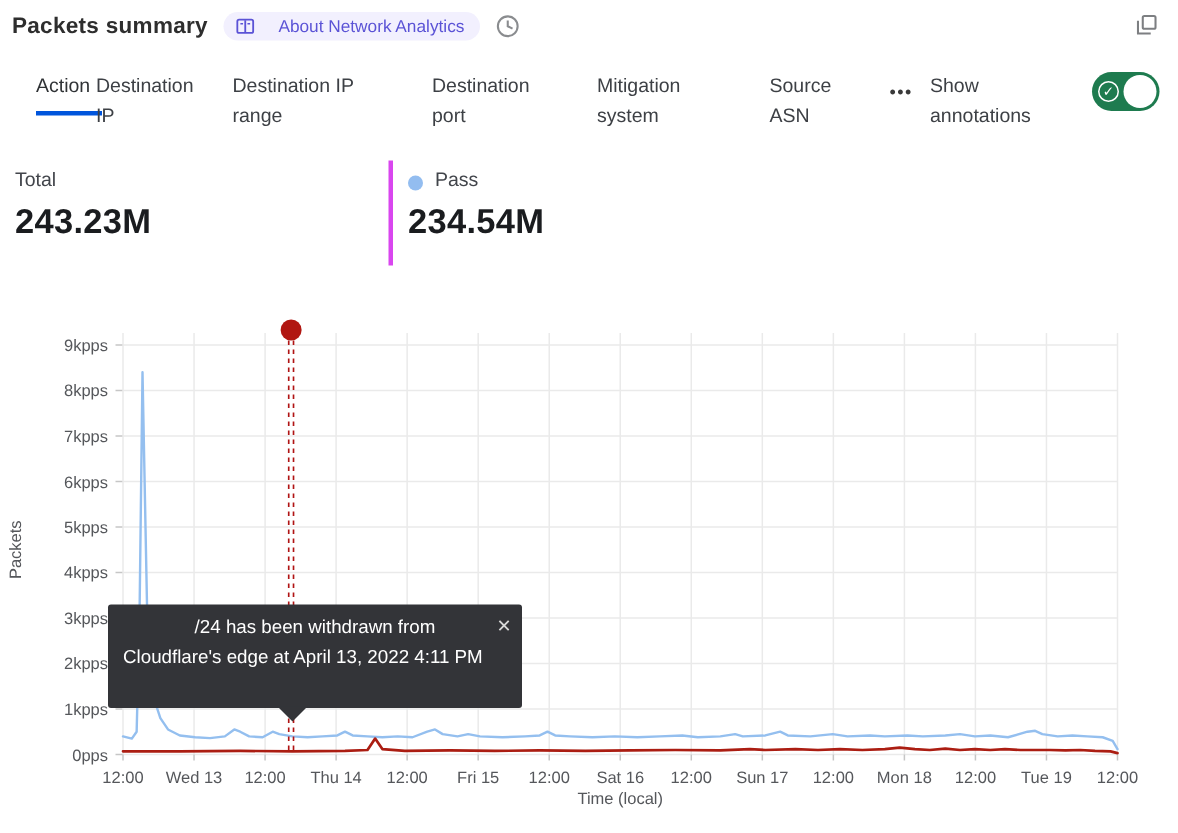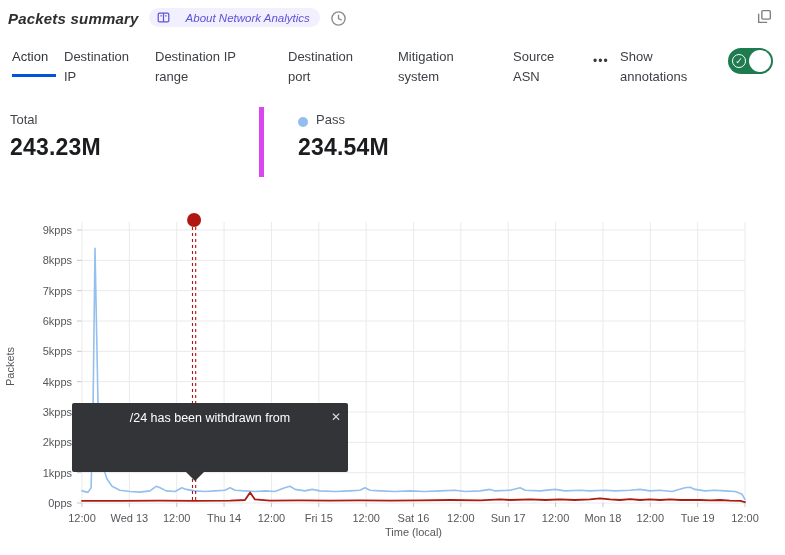--- a/index.html
+++ b/index.html
@@ -1,20 +1,20 @@
 <!DOCTYPE html>
 <html><head>
 <meta charset="utf-8">
 <style>
   * { margin:0; padding:0; box-sizing:border-box; }
   body { font-family:"Liberation Sans", sans-serif; background:#fff; }
   .app { position:relative; width:785px; height:555px; background:#fff; overflow:hidden; }
 
   
-  .hdr { position:absolute; left:8px; top:8px; display:flex; align-items:flex-end; gap:10px;font-style:italic; }
+  .hdr { position:absolute; left:8px; top:8px; display:flex; align-items:center; gap:10px; }
   .title { font-size:15px; font-weight:700; color:#2e2e2e; letter-spacing:.2px; }
   .badge { display:inline-flex; align-items:center; gap:16px; background:#f2f0fe; color:#5b53d6;
            font-size:11.5px; padding:3px 10px 3px 8px; border-radius:11px; cursor:pointer; }
   .badge svg { display:block; }
   .icon-btn { color:#7b7d80; cursor:pointer; display:inline-flex; }
   .copy-btn { position:absolute; right:12px; top:8px; }
 
   
   .tabs { position:absolute; top:46px; left:0; width:785px; height:46px; font-size:13px; color:#3d4045; }
   .tab { position:absolute; top:1px; line-height:20px; cursor:pointer; }
@@ -25,21 +25,21 @@
   .toggle { position:absolute; left:728px; top:2px; width:45px; height:26px; background:#1e7b4f; border-radius:13px;
             display:flex; align-items:center; cursor:pointer; }
   .toggle .chk { width:14px; height:14px; border:1.4px solid #fff; border-radius:50%; margin-left:4px;
                  color:#fff; font-size:9px; line-height:12px; text-align:center; }
   .toggle .knob { position:absolute; right:2px; top:2px; width:22px; height:22px; background:#fff; border-radius:50%; }
 
   
   .stats { position:absolute; top:107px; left:0; width:785px; height:70px; display:flex; }
   .stat { padding-left:10px; }
   .stat-w1 { width:259px; } .stat-w2 { width:268px; border-left:1px solid #dadada; padding-left:17px; }
-  .stat-w3 { width:258px; border-left:5px solid #d946ef; padding-left:34px; }
+  .stat-w3 { width:258px; border-left:3px solid #d946ef; padding-left:10px; }
   .stat-label { display:flex; align-items:flex-end; gap:8px; font-size:13px; color:#42454b; padding-top:5px; }
   .dot { width:10px; height:10px; border-radius:50%; display:inline-block; }
   .stat-value { font-size:23px; font-weight:700; color:#1a1c1f; margin-top:7px; letter-spacing:.2px; }
 
   
   svg.chart { position:absolute; left:0; top:0; pointer-events:none; }
 
   
   .tooltip { position:absolute; left:72px; top:403px; width:276px; height:69px; background:#333438;
              color:#fff; font-size:12.5px; line-height:20px; padding:5px 10px 6px 10px; border-radius:2px; }
@@ -73,21 +73,21 @@
     </span>
   </div>
   <span class="icon-btn copy-btn">
     <svg width="17" height="17" viewBox="0 0 16 16">
       <rect x="5.5" y="2.5" width="8" height="8" rx="1" fill="none" stroke="#7d7f82" stroke-width="1.3"></rect>
       <path d="M10.5 13.5 h-8 v-8" fill="none" stroke="#7d7f82" stroke-width="1.3"></path>
     </svg>
   </span>
 
   <div class="tabs">
-    <div class="tab active" style="left:12px;">
+    <div class="tab active" style="left:24px;">
       <span>Action</span>
       <span class="ul"></span>
     </div>
     <div class="tab" style="left:64px; width:76px;">
       <span>Destination IP</span>
     </div>
     <div class="tab" style="left:155px; width:100px;">
       <span>Destination IP range</span>
     </div>
     <div class="tab" style="left:288px; width:80px;">
@@ -203,16 +203,17 @@
       <text transform="translate(14,366.5) rotate(-90)" text-anchor="middle" font-size="11" fill="#55575b" font-family="&quot;Liberation Sans&quot;, sans-serif">Packets</text>
       <path d="M82.0 490.9 L87.9 492.4 L91.1 487.8 L93.0 412.0 L95.0 248.2 L97.0 351.3 L99.0 454.5 L102.9 466.6 L106.9 478.7 L112.0 486.3 L119.9 490.3 L130.1 491.5 L140.0 492.1 L149.9 490.9 L156.2 486.3 L160.1 487.8 L166.1 490.9 L175.1 491.5 L181.8 487.8 L186.2 489.4 L194.9 490.9 L205.1 491.5 L215.0 490.9 L224.9 490.3 L230.0 487.8 L235.1 490.3 L245.0 490.9 L254.9 491.5 L265.1 490.9 L275.0 491.5 L284.8 487.8 L290.0 486.3 L295.1 489.4 L305.0 490.9 L312.1 489.4 L320.0 490.9 L335.0 491.5 L350.0 490.9 L359.8 490.3 L365.0 487.8 L370.1 490.3 L380.0 490.9 L395.0 491.5 L409.9 490.9 L424.9 491.5 L439.9 490.9 L454.9 490.3 L465.2 491.5 L480.2 490.9 L490.1 489.4 L495.2 490.9 L510.2 490.3 L520.1 487.8 L525.2 490.3 L540.2 490.9 L555.2 489.4 L565.0 490.9 L580.0 490.3 L589.9 490.9 L604.9 490.3 L615.2 490.9 L630.2 490.3 L640.0 489.4 L649.9 490.9 L660.2 490.3 L672.0 491.5 L685.0 487.8 L690.1 487.2 L694.9 489.4 L705.1 490.9 L715.0 490.3 L724.9 490.9 L735.1 491.5 L741.8 493.9 L745.0 499.4" fill="none" stroke="#94bfef" stroke-width="1.6" stroke-linejoin="round" stroke-linecap="round"></path>
       <path d="M82.0 500.9 L119.9 500.9 L160.1 500.6 L194.9 500.9 L230.0 500.6 L245.0 500.0 L250.1 492.4 L254.9 499.4 L269.9 500.6 L299.8 500.3 L329.8 500.6 L359.8 500.3 L390.2 500.6 L420.2 500.3 L450.2 500.0 L480.2 500.3 L499.9 499.4 L510.2 500.0 L530.3 499.4 L545.3 500.0 L559.9 499.4 L574.9 500.0 L589.9 499.4 L599.8 498.4 L610.0 499.4 L619.9 500.0 L630.2 499.1 L640.0 500.0 L649.9 499.4 L660.2 500.0 L670.0 499.4 L680.3 500.0 L690.1 500.0 L700.0 500.0 L710.3 500.3 L720.1 500.0 L730.0 500.6 L740.3 500.9 L745.0 502.1" fill="none" stroke="#ab1d12" stroke-width="1.8" stroke-linejoin="round" stroke-linecap="round"></path>
       <line x1="192.47857142857143" x2="192.47857142857143" y1="227" y2="502" stroke="#b01414" stroke-width="1.1" stroke-dasharray="3 3"></line>
       <line x1="195.67857142857142" x2="195.67857142857142" y1="227" y2="502" stroke="#b01414" stroke-width="1.1" stroke-dasharray="3 3"></line>
       <circle cx="194.07857142857142" cy="220" r="7" fill="#b11712"></circle>
     </svg>
 
   <div class="tooltip">
     <div class="tt-line1">/24 has been withdrawn from</div>
+    <div>Cloudflare's edge at April 13, 2022 4:11 PM</div>
     <span class="tt-close">✕</span>
   </div>
 
 </div>
 
 </body></html>

